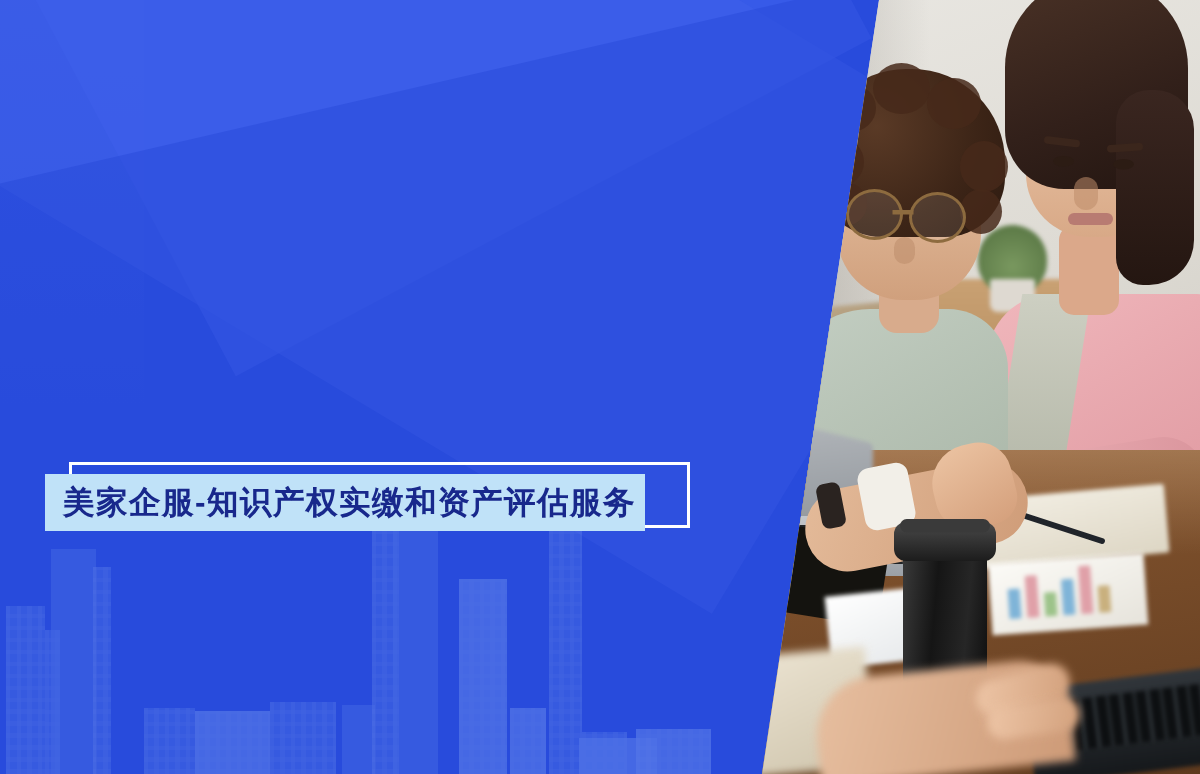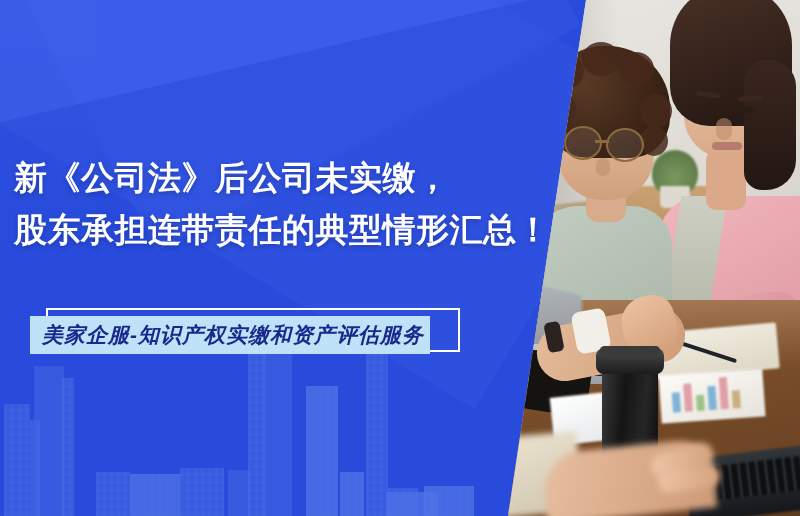--- a/index.html
+++ b/index.html
@@ -51,21 +51,21 @@
   .headline{
     position:absolute;left:14px;top:152px;width:500px;
     color:#ffffff;font-weight:bold;
     font-size:33px;line-height:52px;letter-spacing:.5px;
     text-shadow:0 2px 5px rgba(10,25,90,.35);
     white-space:nowrap;
   }
   .headline .ln{display:block;}
 
   
-  .sub-wrap{position:absolute;left:30px;top:300px;width:430px;height:62px;font-style:italic;}
+  .sub-wrap{position:absolute;left:30px;top:300px;width:430px;height:62px;}
   .sub-outline{
     position:absolute;left:16px;top:8px;width:414px;height:44px;
     border:2px solid #ffffff;box-sizing:border-box;
   }
   .sub-fill{
     position:absolute;left:0px;top:16px;width:400px;height:38px;
     background:#c0e2f8;
   }
   .sub-text{
     position:absolute;left:12px;top:16px;width:400px;height:38px;
@@ -281,24 +281,20 @@
     <div class="ph-layer cup-rim"></div>
 
     <div class="ph-layer fg-book blur2"></div>
     <div class="ph-layer fg-laptop blur"></div>
     <div class="ph-layer fg-kb blur"></div>
     <div class="ph-layer fg-hand blur2"></div>
     <div class="ph-layer fg-fing blur2" style="left:150px;top:448px;width:64px;height:24px;transform:rotate(-16deg);"></div>
     <div class="ph-layer fg-fing blur2" style="left:158px;top:468px;width:62px;height:22px;transform:rotate(-8deg);"></div>
   </div>
 
-  <div class="headline">
-    <span class="ln">新《公司法》后公司未实缴，</span>
-    <span class="ln">股东承担连带责任的典型情形汇总！</span>
-  </div>
 
   <div class="sub-wrap">
     <div class="sub-outline"></div>
     <div class="sub-fill"></div>
     <div class="sub-text">美家企服-知识产权实缴和资产评估服务</div>
   </div>
 
 </div>
 
 </body></html>

